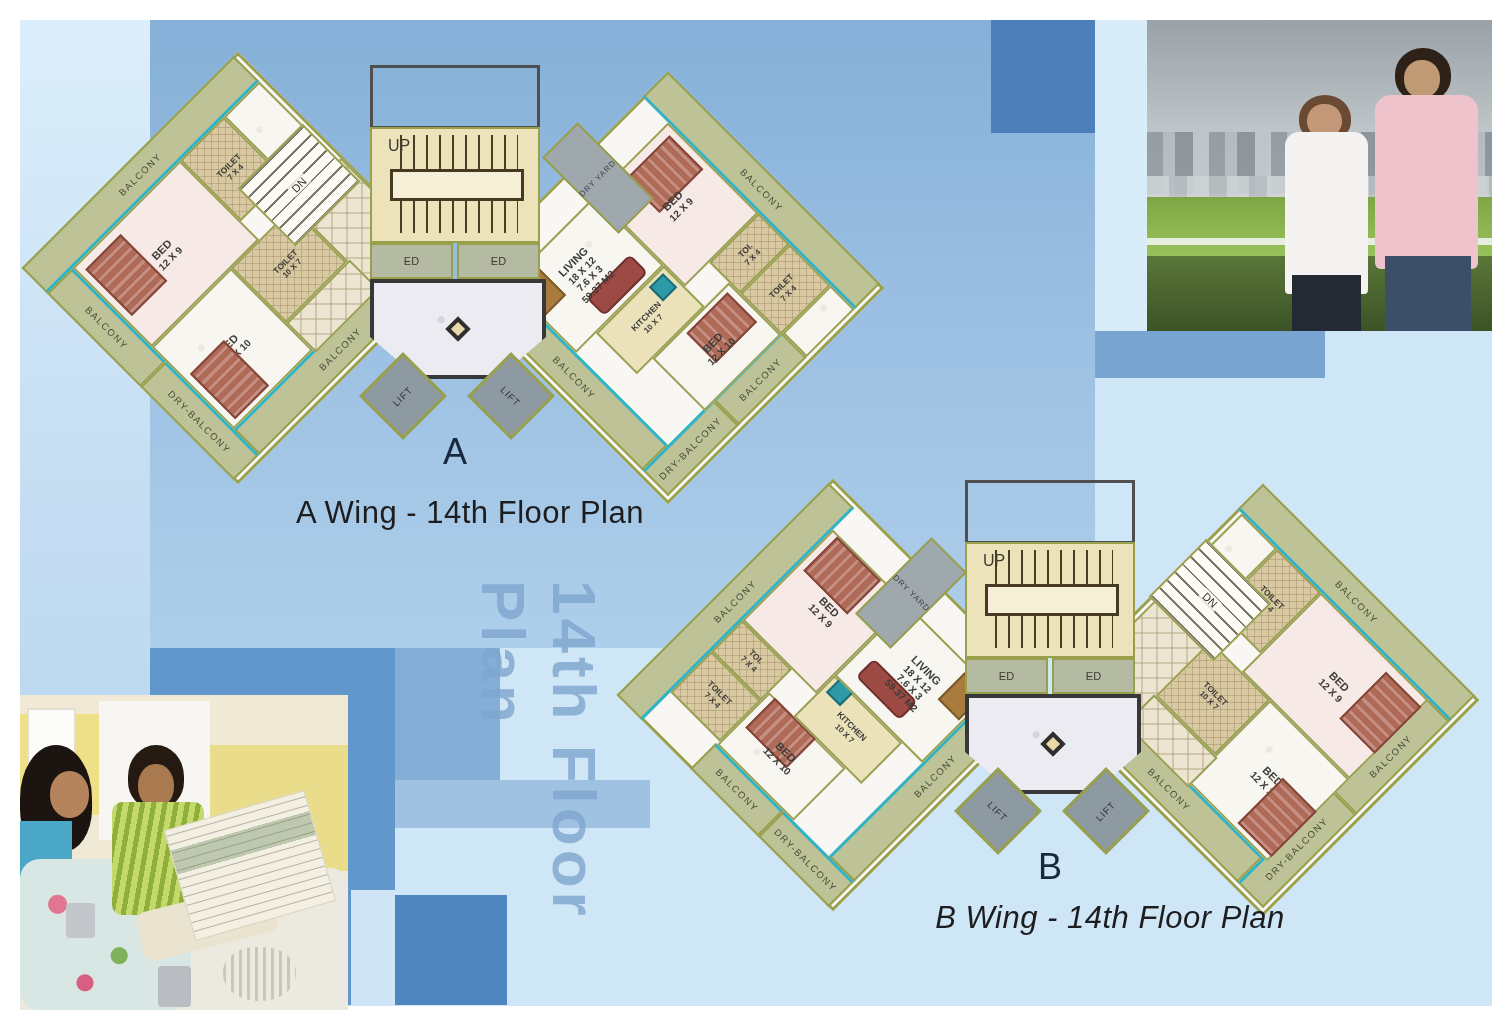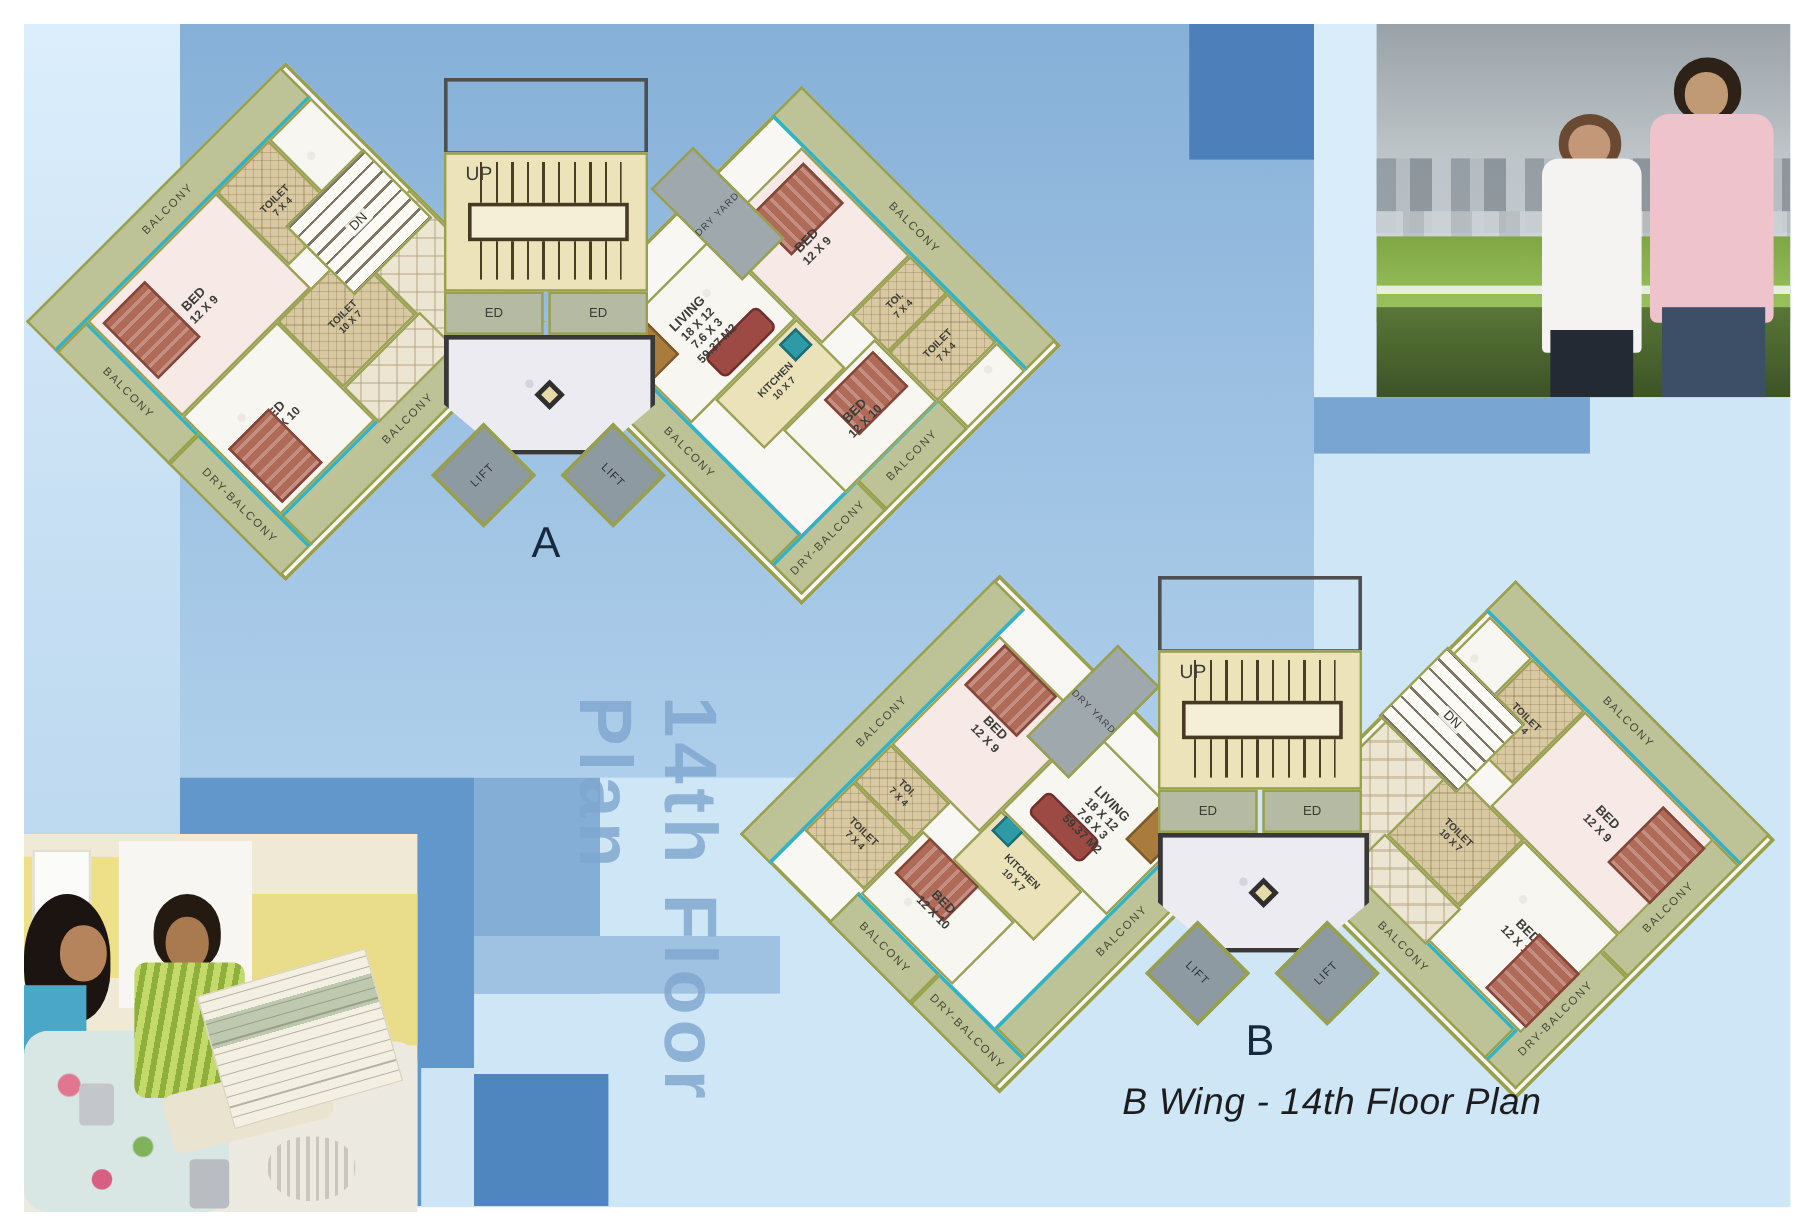--- a/index.html
+++ b/index.html
@@ -255,20 +255,21 @@
         </div>
       <div class="dryyard">
           <span>DRY YARD</span>
         </div>
       <div class="dnblock">
           <span>DN</span>
         </div>
       <div class="letter">A</div>
     </div>
 
+    <div class="caption" style="left:170px;top:440px;">A Wing - 14th Floor Plan</div>
   </section>
 
   <section id="wingB" class="wing" style="left:645px;top:472px;">
 
     <div class="unit rotm45" style="left:35px;top:70px;">
       <div class="band bt" style="left:-3px;top:-3px;width:300px;height:36px;">
           <span>BALCONY</span>
         </div>
       <div class="band v ve" style="left:-3px;top:101px;width:36px;height:96px;">
           <span>BALCONY</span>

